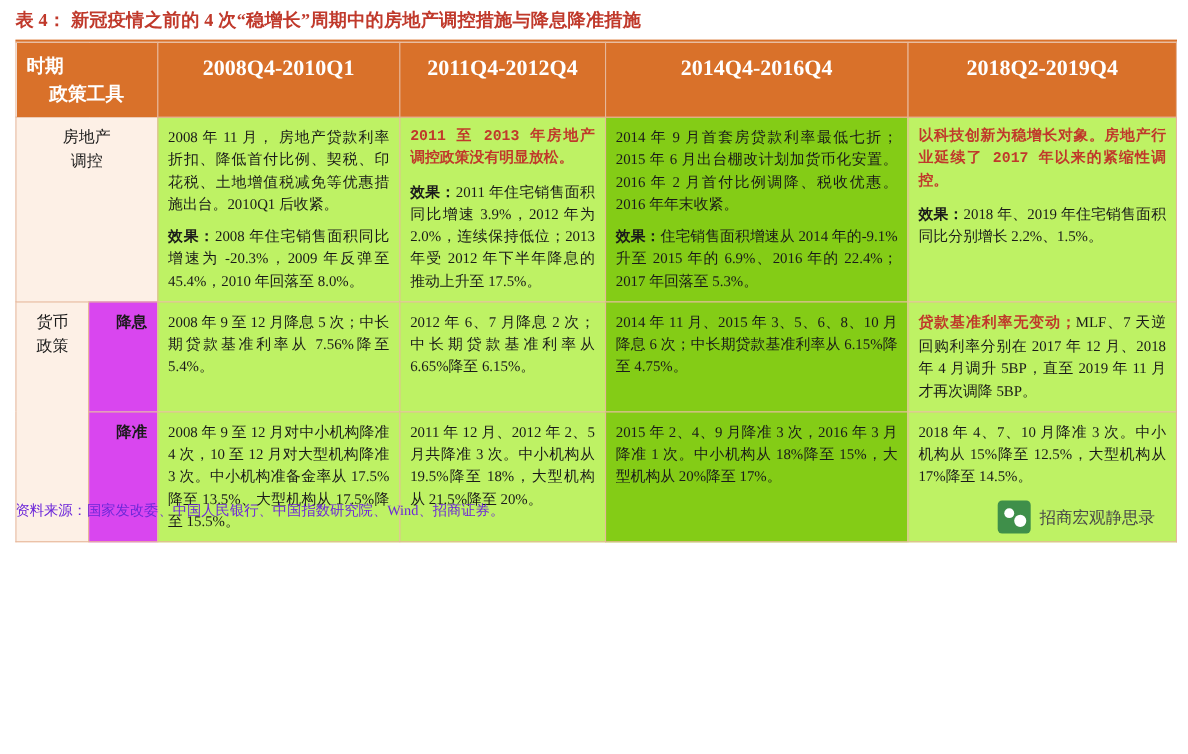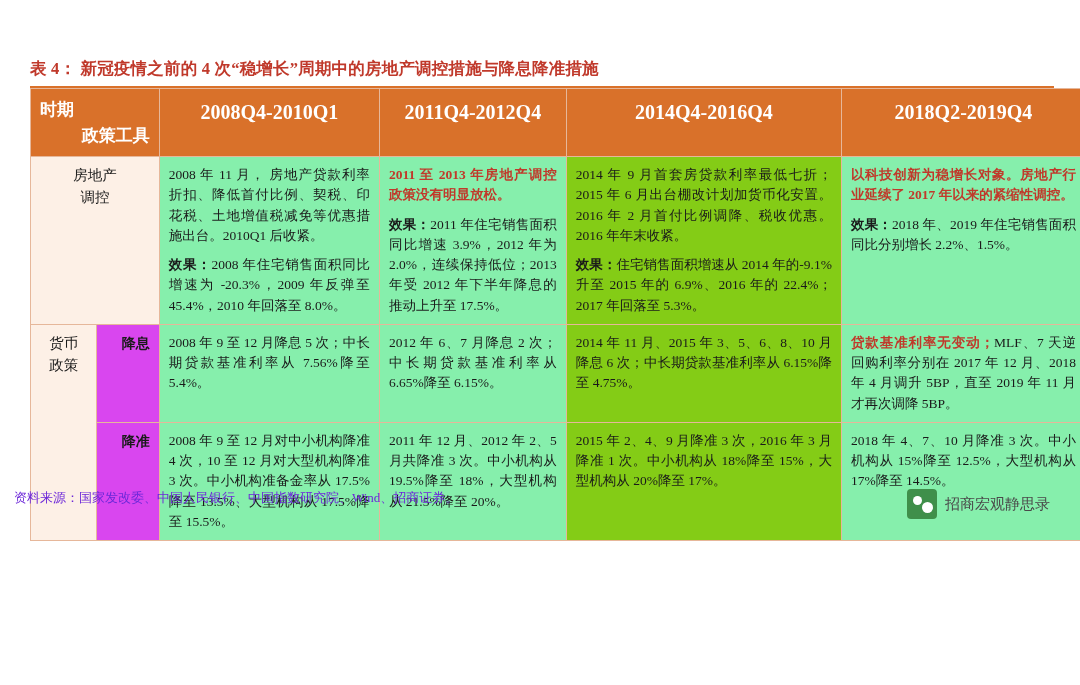--- a/index.html
+++ b/index.html
@@ -12,22 +12,21 @@
     height: 685px;
     font-family: "Liberation Serif", "DejaVu Serif", serif;
     color: #1a1a1a;
     overflow: hidden;
   }
   .page {
     position: relative;
     width: 1080px;
     height: 503px;
     box-sizing: border-box;
-    padding: 16px;
-    margin-top: 34px;
+    padding: 0;
   }
   
   .title-row {
     padding: 8px 14px 6px 14px;
     font-size: 16.5px;
     font-weight: bold;
     color: #c0392b;
     letter-spacing: 0.2px;
     white-space: nowrap;
   }
@@ -62,21 +61,21 @@
     height: 44px;
   }
   th.corner {
     position: relative;
     text-align: left;
     padding: 3px 6px;
     font-size: 17px;
     line-height: 1.35;
   }
   th.corner .t1 { display: block; text-align: left; }
-  th.corner .t2 { display: block; text-align: right; }
+  th.corner .t2 { display: block; text-align: center; }
   
   td.rowlabel {
     background: #fdf0e6;
     text-align: center;
     vertical-align: middle;
     font-weight: normal;
     font-size: 14.5px;
     color: #1a1a1a;
     line-height: 1.35;
   }
@@ -84,25 +83,25 @@
     background: #d946ef;
     text-align: right;
     vertical-align: middle;
     font-weight: bold;
     font-size: 14px;
   }
   td.cell {
     background: #84cc16;
     text-align: justify;
   }
-  td.cell.tint { background: #86efac; }
+  td.cell.tint { background: #bef264; }
   .blk { margin: 0 0 9px 0; }
   .blk:last-child { margin-bottom: 0; font-family: Liberation Serif, serif; }
   .lbl { font-weight: bold; }
-  .red { color: #c0392b; font-weight: bold; }
+  .red { color: #c0392b; font-weight: bold; font-family: Liberation Mono, monospace; }
   
   .footer {
     position: absolute;
     left: 14px;
     bottom: 30px;
     font-size: 13px;
     color: #6d28d9;
     font-family: "Liberation Serif", serif;
   }
   .wmk {

